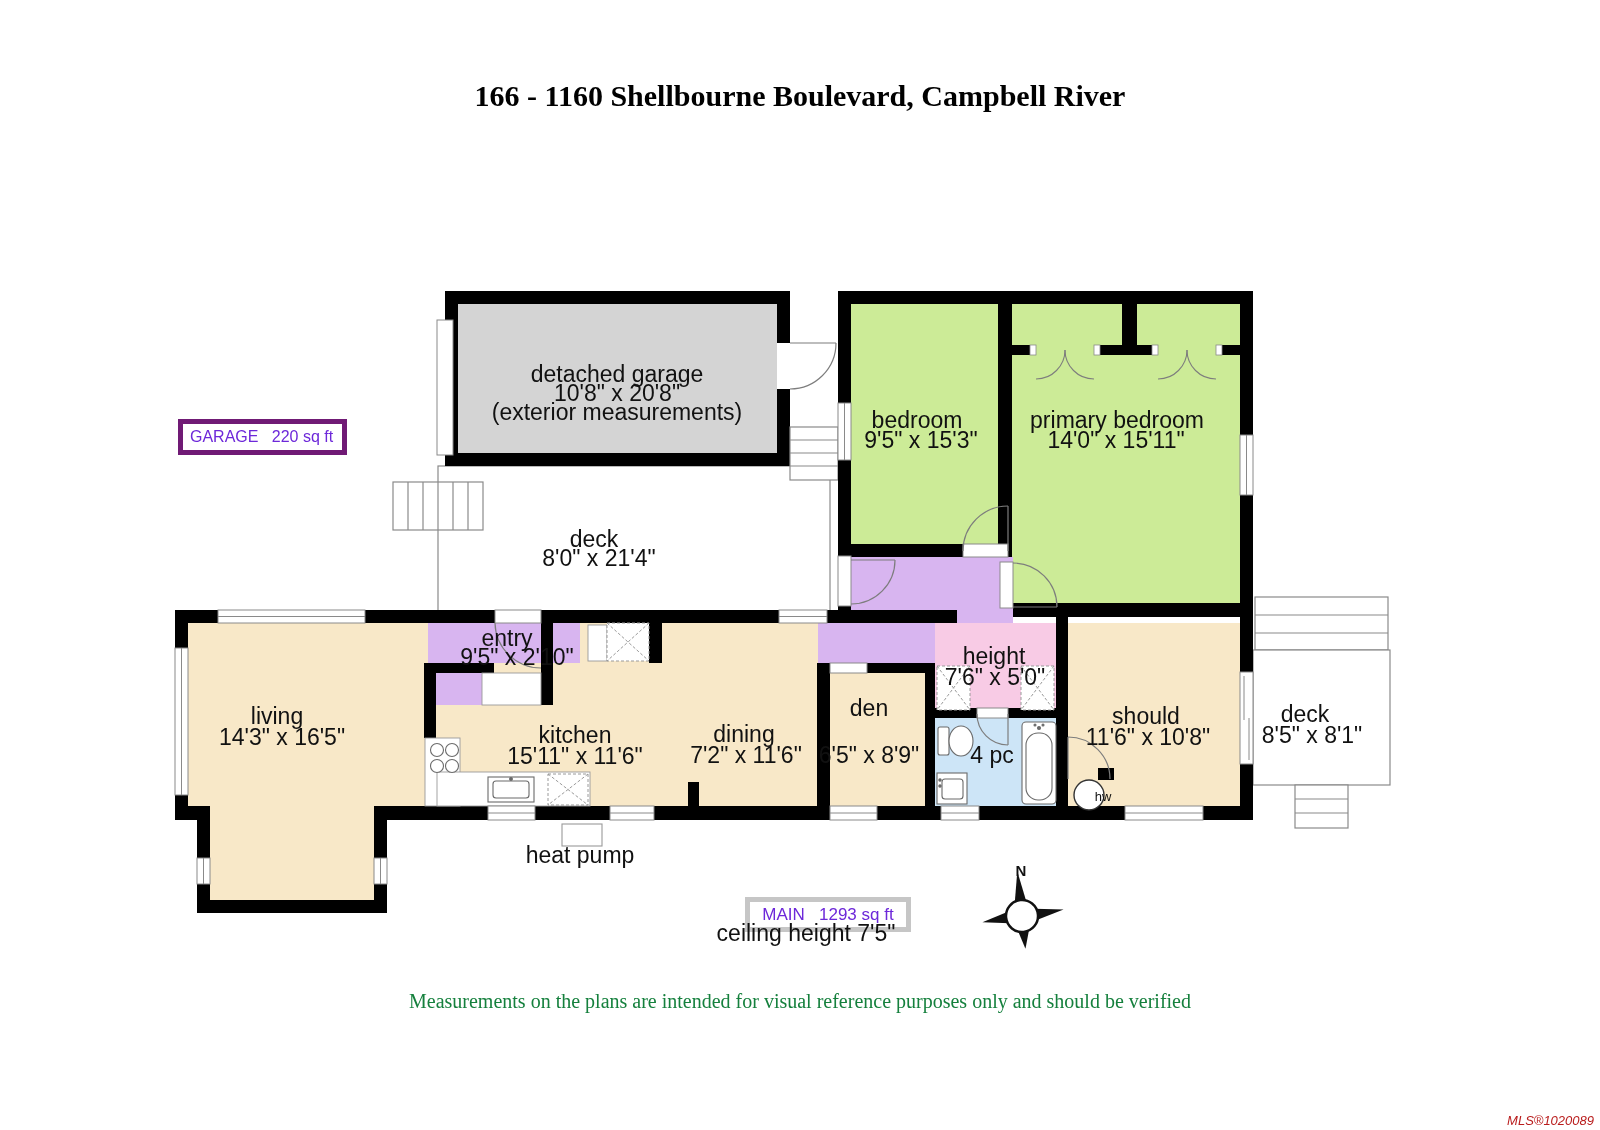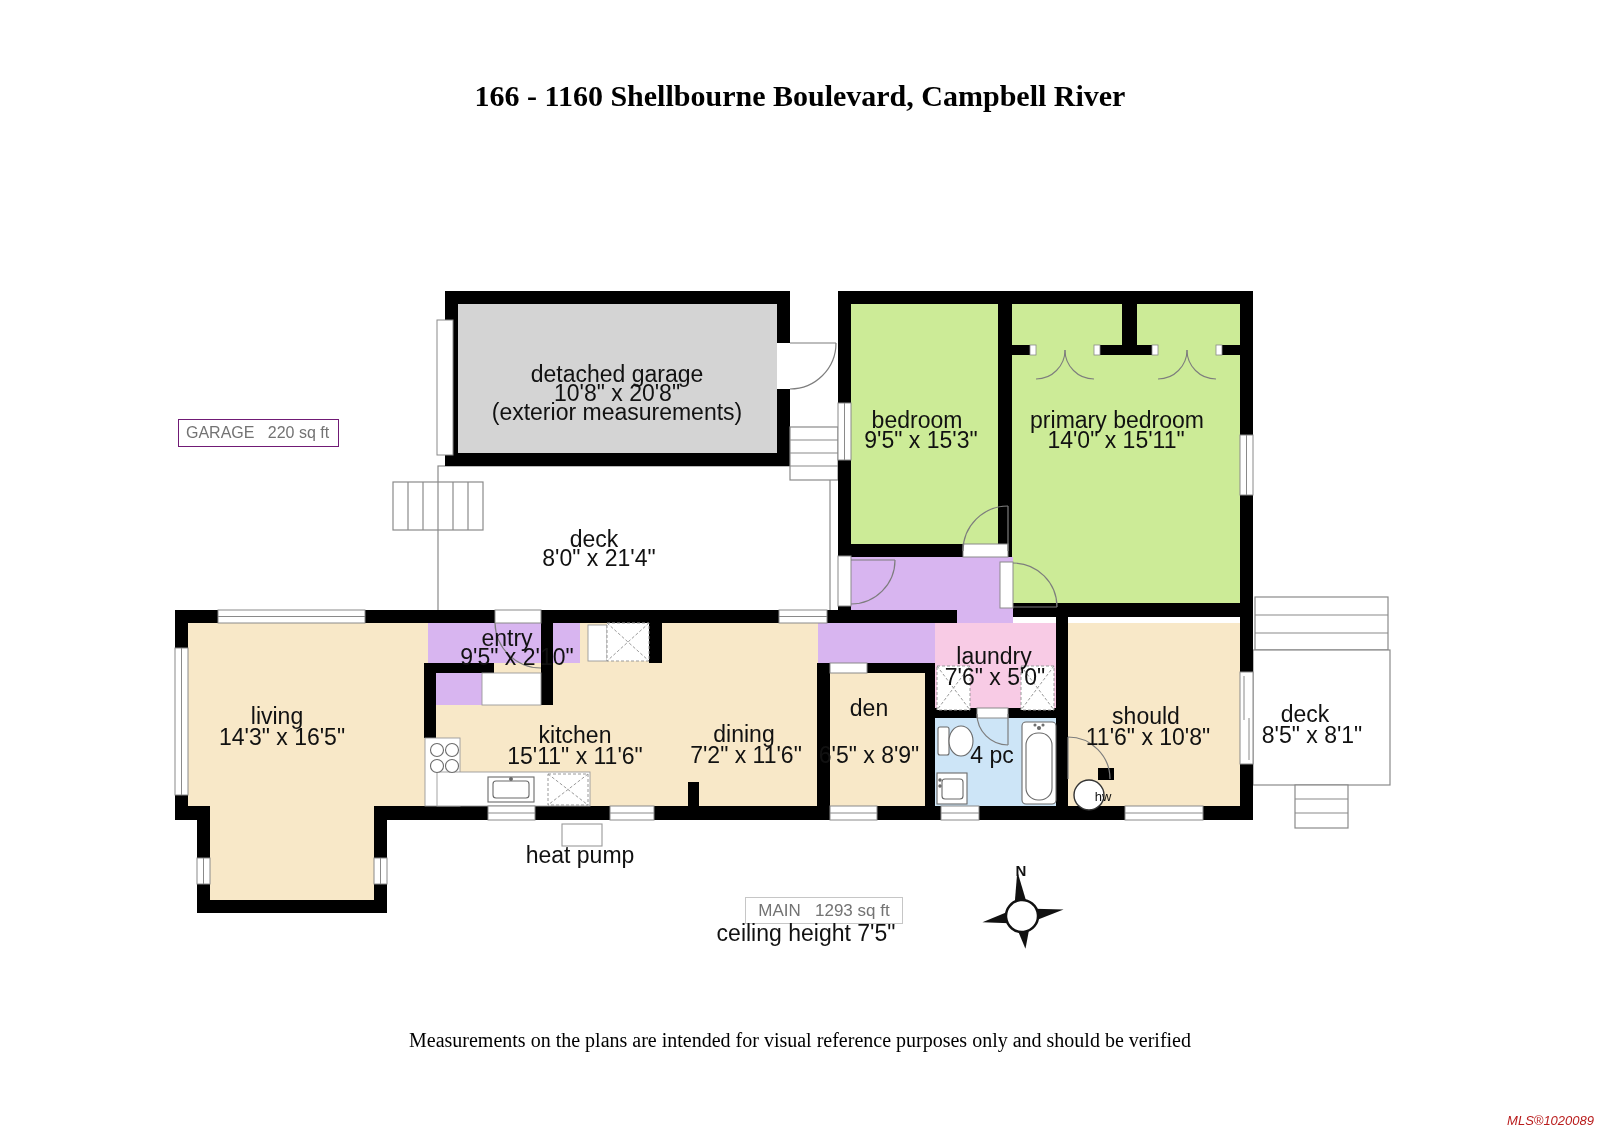--- a/index.html
+++ b/index.html
@@ -3,25 +3,25 @@
 <meta charset="utf-8">
 <style>
   html,body{margin:0;padding:0;background:#fff;}
   #canvas{position:relative;width:1600px;height:1130px;background:#ffffff;overflow:hidden;
           font-family:"Liberation Sans",sans-serif;color:#111;padding-left:10px;}
   #plan-svg{position:absolute;left:0;top:0;}
   .lbl{position:absolute;transform:translate(-50%,-50%);white-space:nowrap;
        font-size:23px;line-height:19px;color:#111;text-align:center;}
   .title-line{position:absolute;transform:translate(-50%,-50%);white-space:nowrap;
        font-family:"Liberation Serif",serif;font-weight:bold;font-size:30px;color:#000;}
-  .boxlabel{position:absolute;background:#fff;border:1px solid #701a75;
-       display:flex;align-items:center;white-space:pre;font-size:16px;color:#737373;}
+  .boxlabel{position:absolute;background:#fff;border:5px solid #701a75;
+       display:flex;align-items:center;white-space:pre;font-size:16px;color:#6d28d9;}
   .boxlabel.center{justify-content:center;border-color:#c6c6c6;font-size:17px;}
   .footer{position:absolute;transform:translate(-50%,-50%);white-space:nowrap;
-       font-family:"Liberation Serif",serif;font-size:20px;color:#000000;margin-top:39px;}
+       font-family:"Liberation Serif",serif;font-size:20px;color:#15803d;}
   .mls{position:absolute;right:16px;top:1113px;font-size:13px;color:#b91c1c;font-style:italic;}
   .hw-lbl{font-size:13px;margin-left:14px;}
   .north-lbl{font-size:15px;font-weight:bold;}
 </style>
 </head>
 <body>
 
 <div id="canvas">
 
 <svg id="plan-svg" width="1600" height="1130" viewBox="0 0 1600 1130">
@@ -329,21 +329,21 @@
 
 <div class="lbl" style="left:575px;top:735px">kitchen</div>
 <div class="lbl" style="left:575px;top:756px">15'11" x 11'6"</div>
 
 <div class="lbl" style="left:744px;top:734px">dining</div>
 <div class="lbl" style="left:746px;top:755px">7'2" x 11'6"</div>
 
 <div class="lbl" style="left:869px;top:708px">den</div>
 <div class="lbl" style="left:869px;top:755px">6'5" x 8'9"</div>
 
-<div class="lbl" style="left:994px;top:656px">laundry</div>
+<div class="lbl" style="left:994px;top:656px">height</div>
 <div class="lbl" style="left:995px;top:677px">7'6" x 5'0"</div>
 
 <div class="lbl" style="left:992px;top:755px">4 pc</div>
 
 <div class="lbl" style="left:1146px;top:716px">should</div>
 <div class="lbl" style="left:1148px;top:737px">11'6" x 10'8"</div>
 
 <div class="lbl" style="left:1305px;top:714px">deck</div>
 <div class="lbl" style="left:1312px;top:735px">8'5" x 8'1"</div>
 

